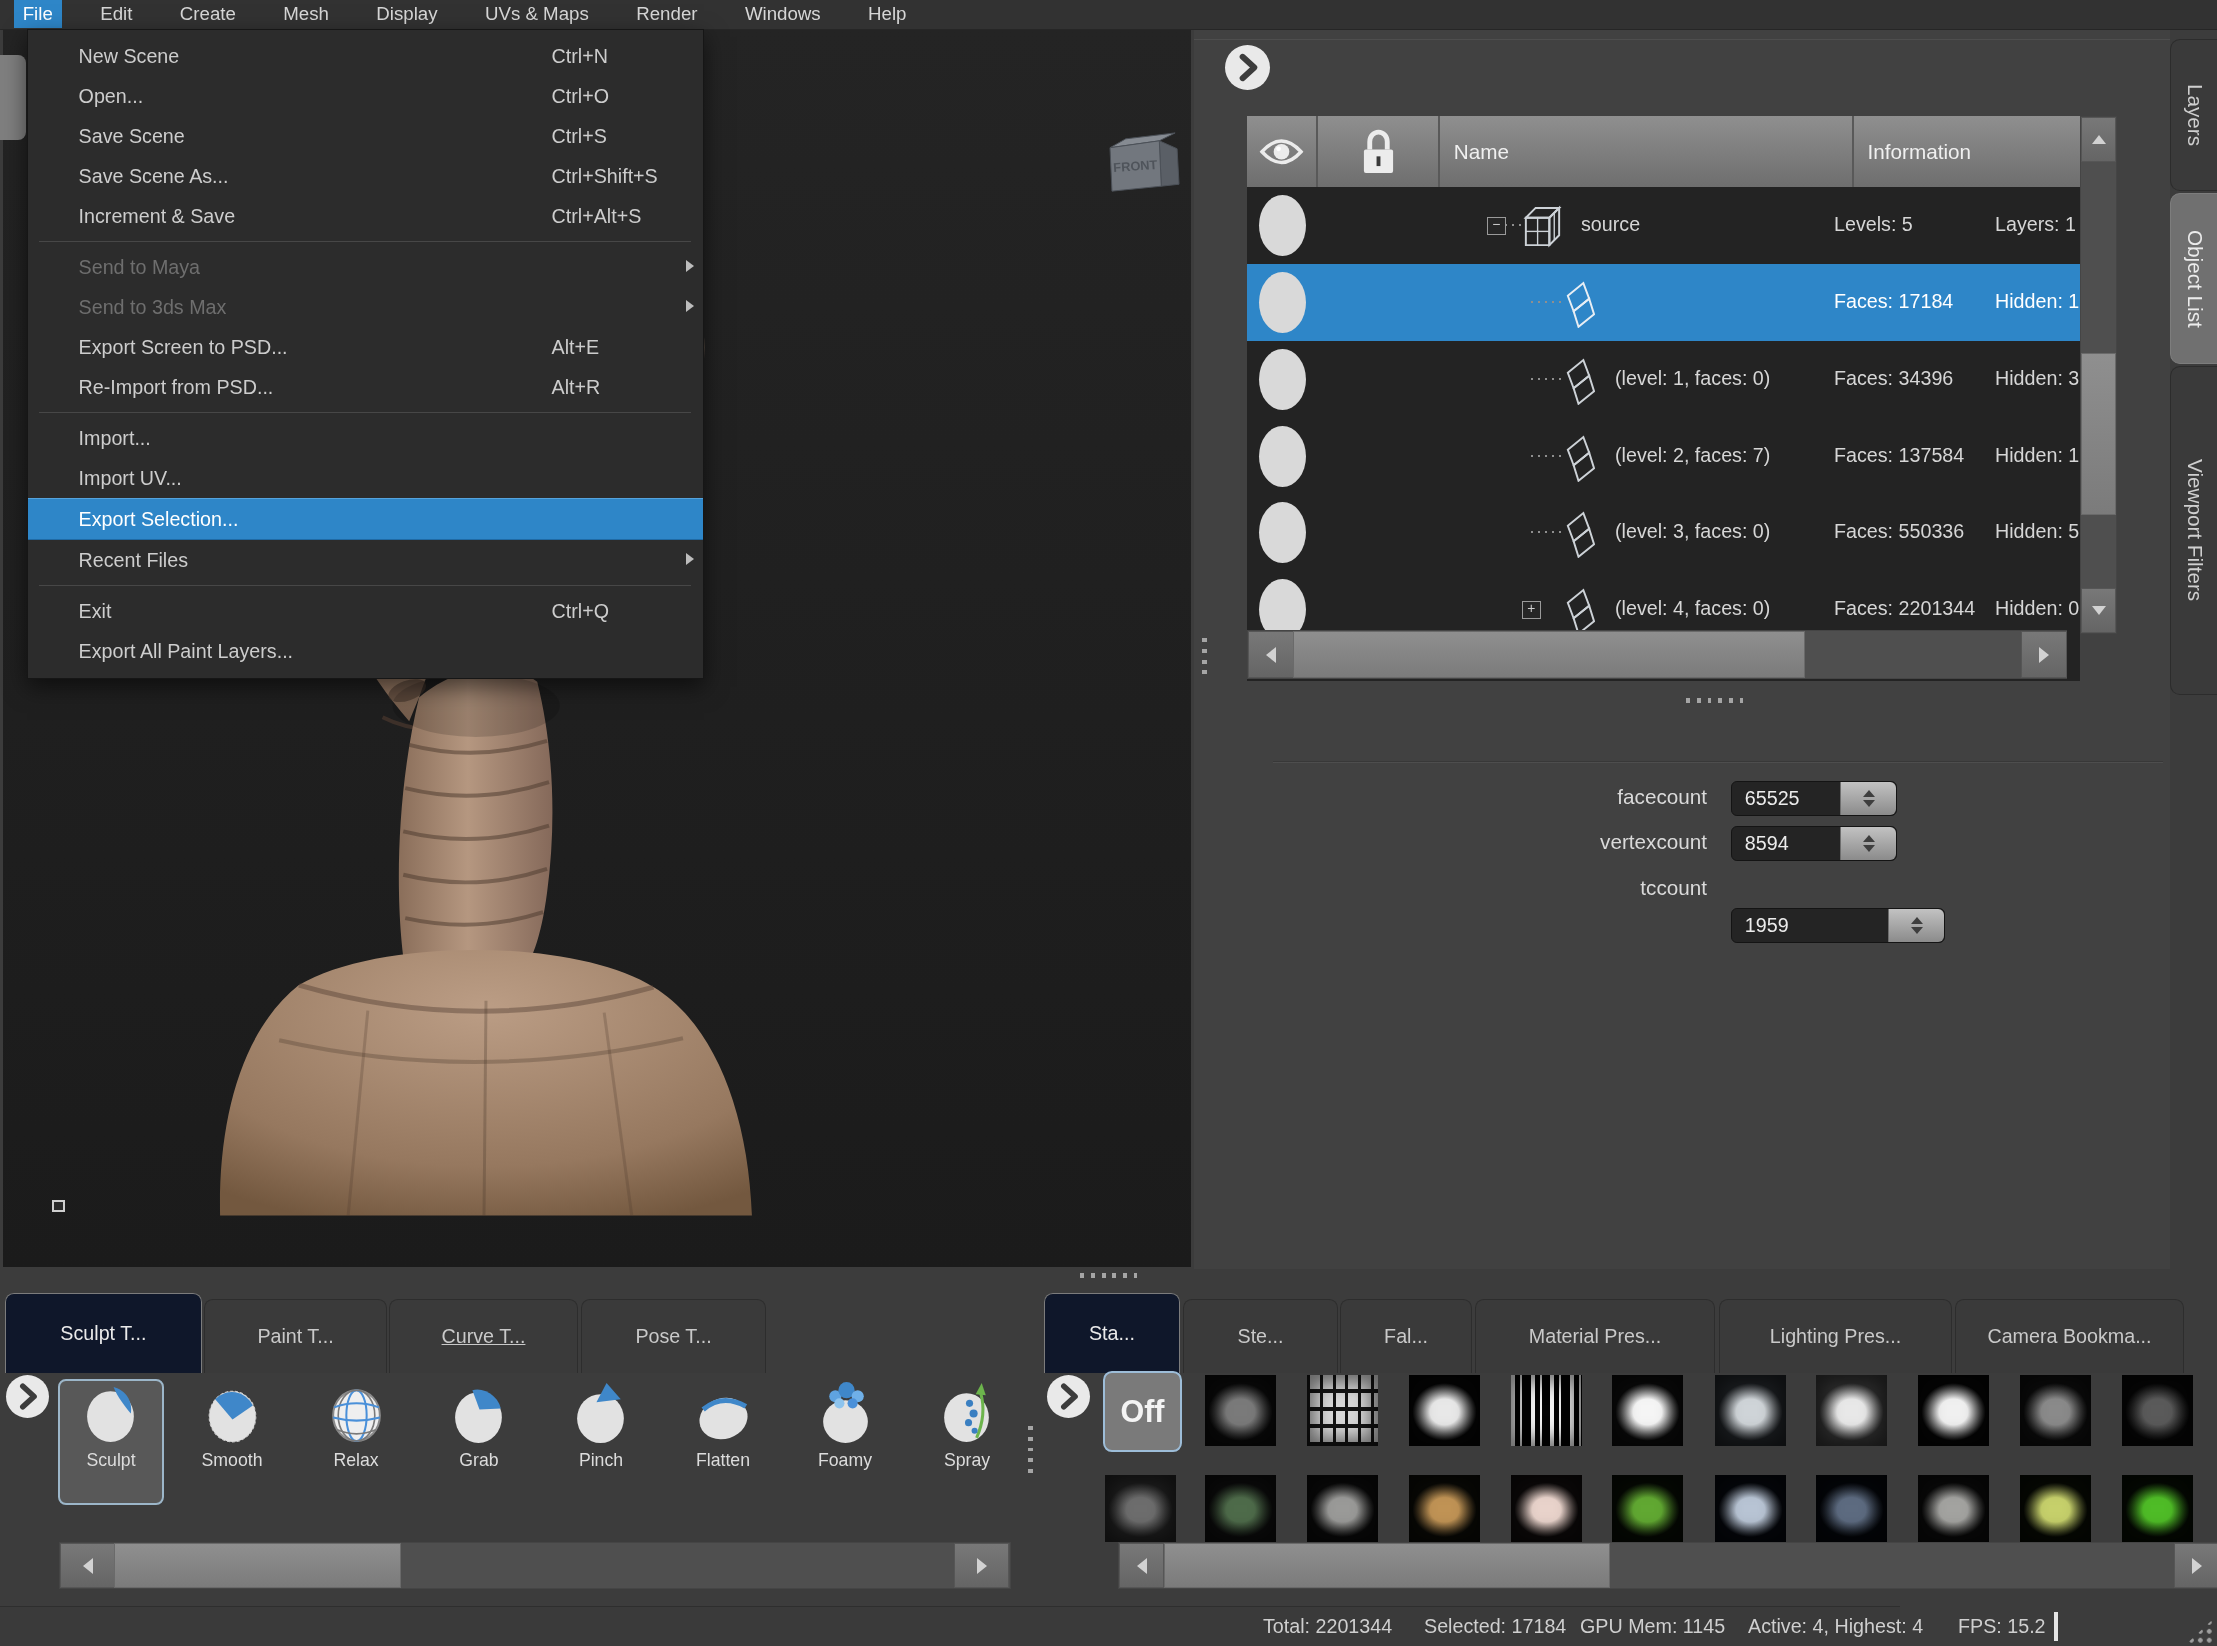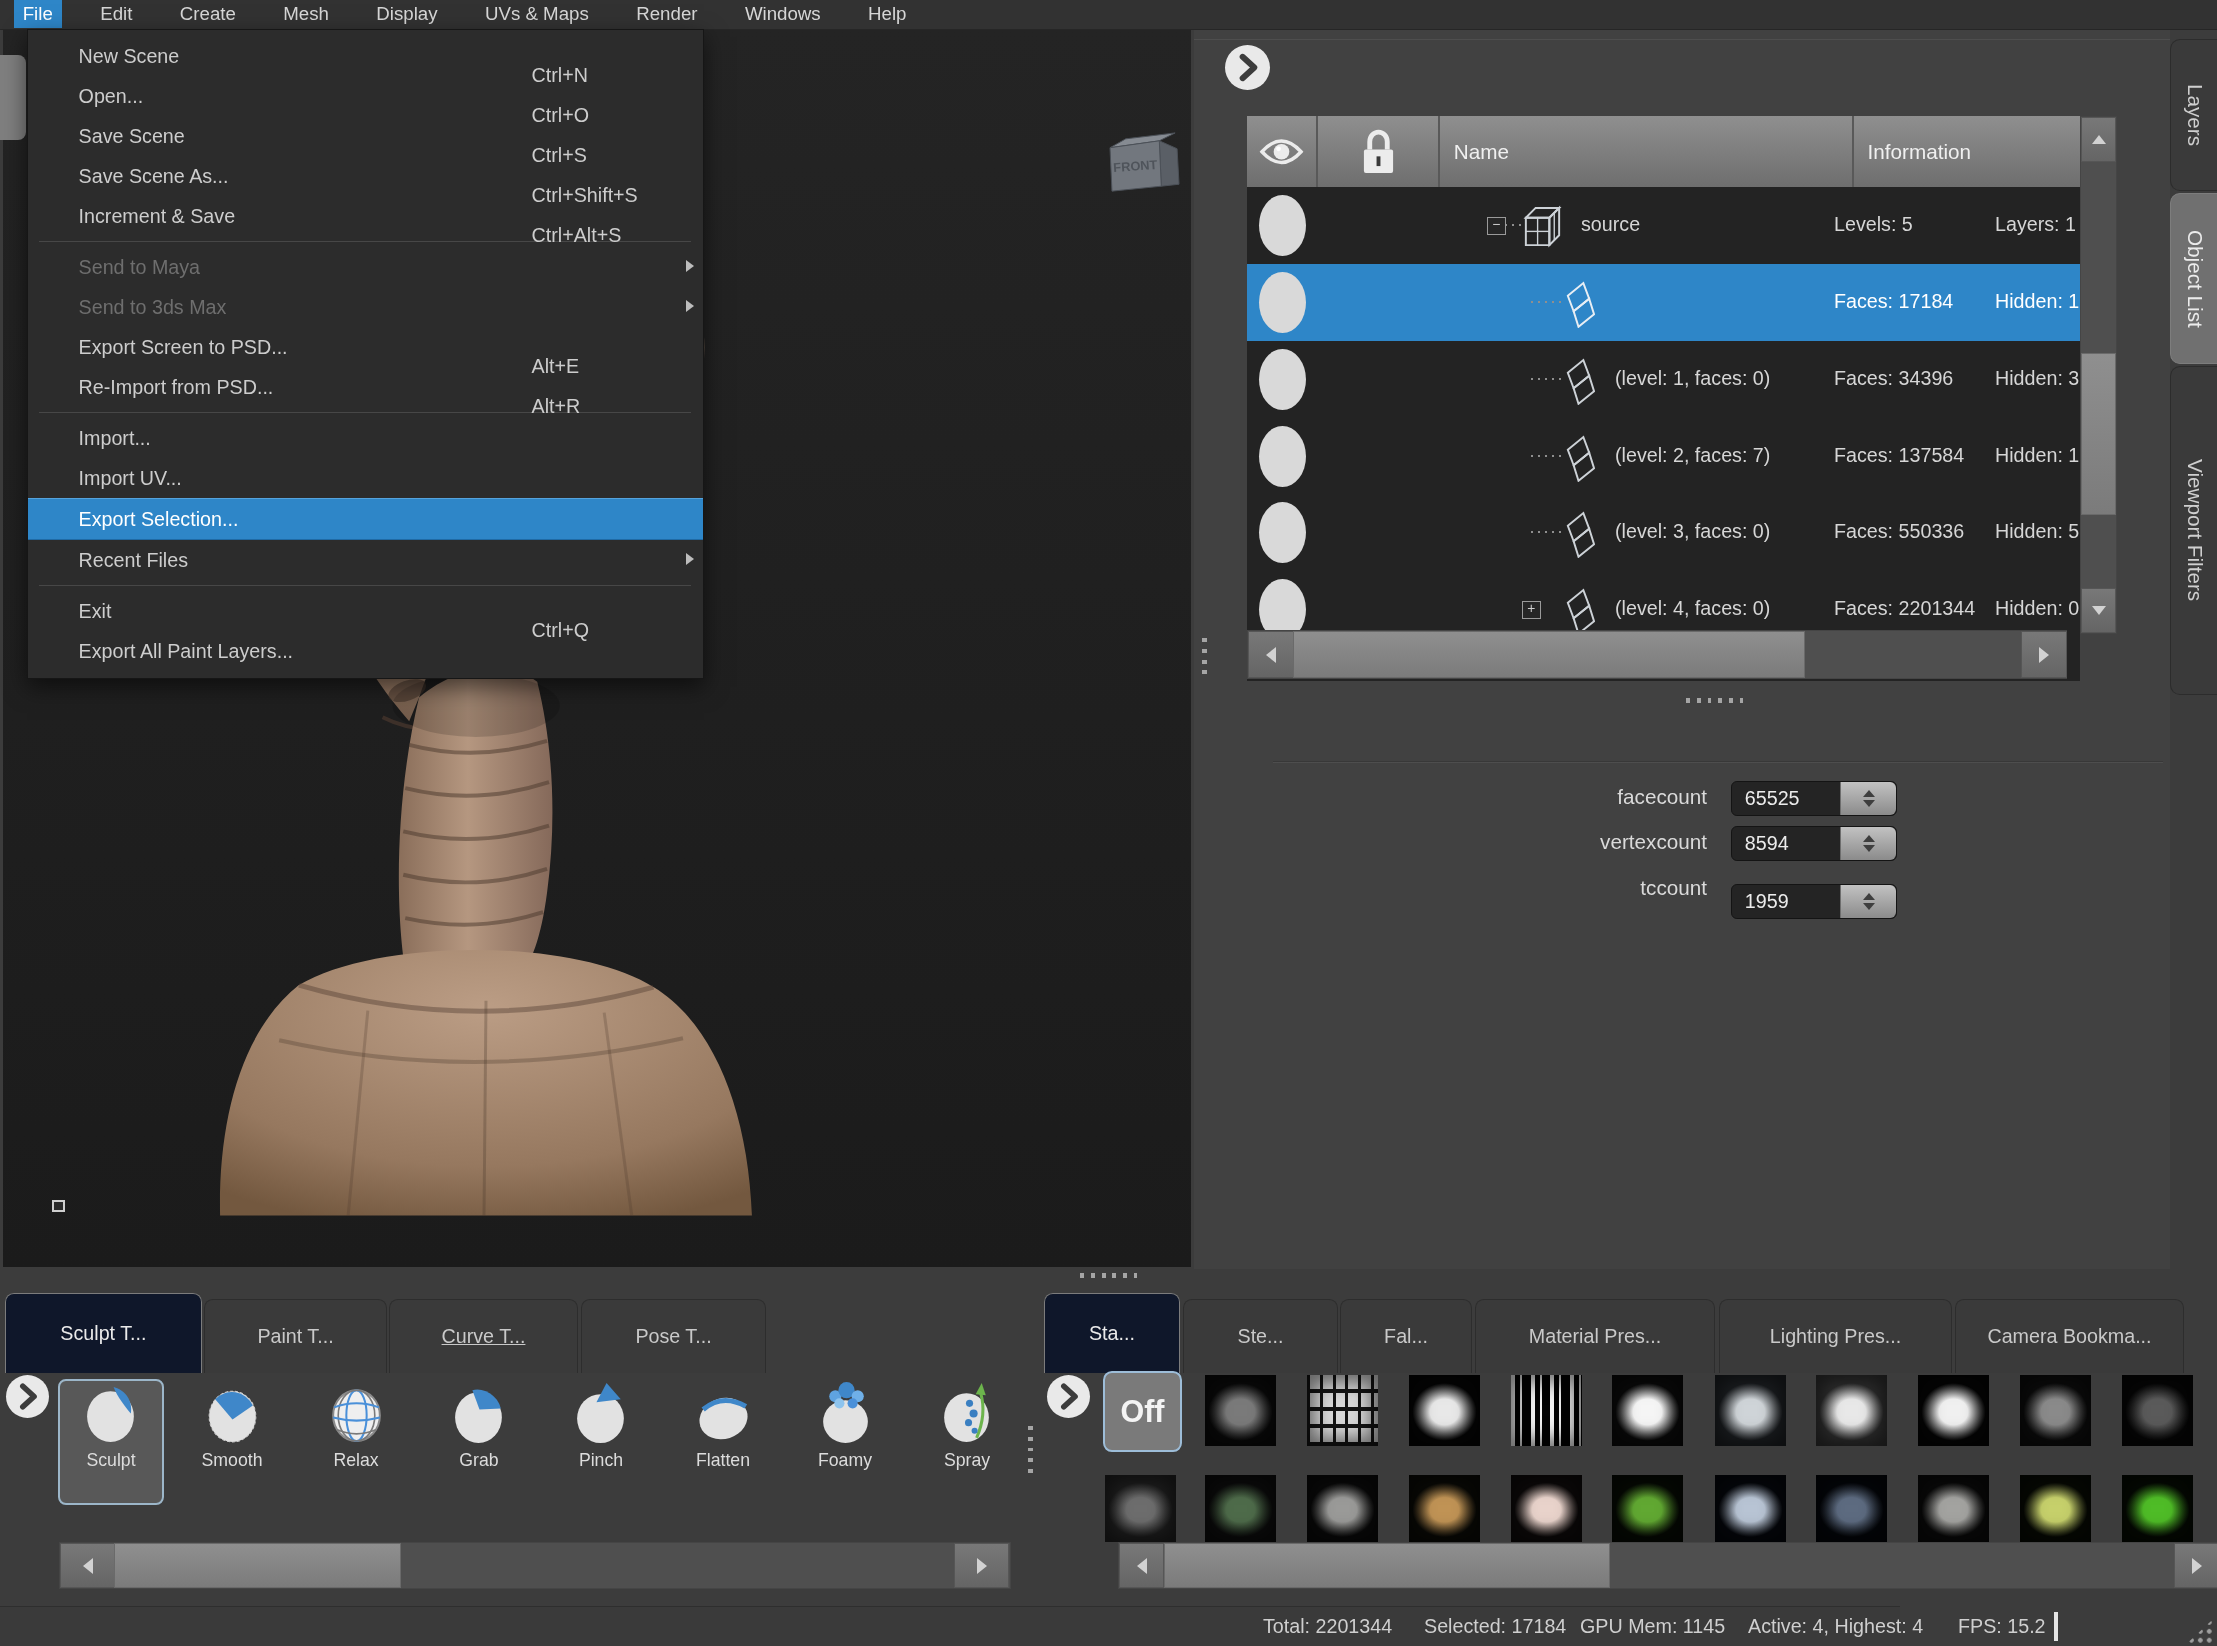--- a/index.html
+++ b/index.html
@@ -11,21 +11,21 @@
            border-bottom:1px solid #262626;display:flex;align-items:center;z-index:50;}
   .mi{font-size:18.7px;color:#d6d6d6;padding:3px 8.9px;margin-left:29.6px;white-space:nowrap;}
   .mi:first-child{margin-left:13.8px;}
   .mi.active{background:#2e86c8;color:#fff;}
 
   
   .dropdown{position:absolute;left:26.6px;top:28.6px;width:675px;background:#2c2c2c;
             border:1px solid #161616;box-shadow:0 7.9px 21.7px rgba(0,0,0,.55);z-index:60;padding:6.9px 0;}
   .dd-item{position:relative;height:40px;font-size:19.7px;color:#cdcdcd;}
   .dd-item .lbl{position:absolute;left:51px;top:8.9px;white-space:nowrap;}
-  .dd-item .sc{position:absolute;left:504px;top:8.9px;white-space:nowrap;margin-top:19px;}
+  .dd-item .sc{position:absolute;left:524px;top:8.9px;white-space:nowrap;}
   .dd-item.disabled{color:#6e6e6e;}
   .dd-item.hl{background:#2e86c8;border-top:1px solid #55a3dc;border-bottom:1px solid #1f6aa5;}
   .dd-item.hl .lbl{color:#fff;}
   .dd-sep{height:1px;background:#474747;margin:4.9px 11.8px;}
   .dd-arrow{position:absolute;left:658px;top:12.8px;width:0;height:0;
             border-left:8.9px solid #bdbdbd;border-top:6.9px solid transparent;border-bottom:6.9px solid transparent;}
 
   
   .viewport{position:absolute;left:3px;top:28.6px;width:1188px;height:1238px;
             background:linear-gradient(180deg,#242424,#1b1b1b);z-index:1;overflow:hidden;}
@@ -405,21 +405,21 @@
   <div class="prop-label" style="left:1451px;top:830px;">vertexcount</div>
   <div class="prop-field" style="left:1731px;top:826px;">
     <span class="prop-value">8594</span>
     <div class="spinner">
         <span class="sp-u"></span>
         <span class="sp-d"></span>
       </div>
   </div>
 
   <div class="prop-label" style="left:1451px;top:876px;">tccount</div>
-  <div class="prop-field" style="left:1731px;top:884px;">
+  <div class="prop-field" style="left:1731px;top:908px;padding-left:48px;">
     <span class="prop-value">1959</span>
     <div class="spinner">
         <span class="sp-u"></span>
         <span class="sp-d"></span>
       </div>
   </div>
 
   <div class="side-tab" style="top:39px;height:150px;">Layers</div>
   <div class="side-tab active" style="top:193px;height:169px;">Object List</div>
   <div class="side-tab" style="top:366px;height:327px;">Viewport Filters</div>

